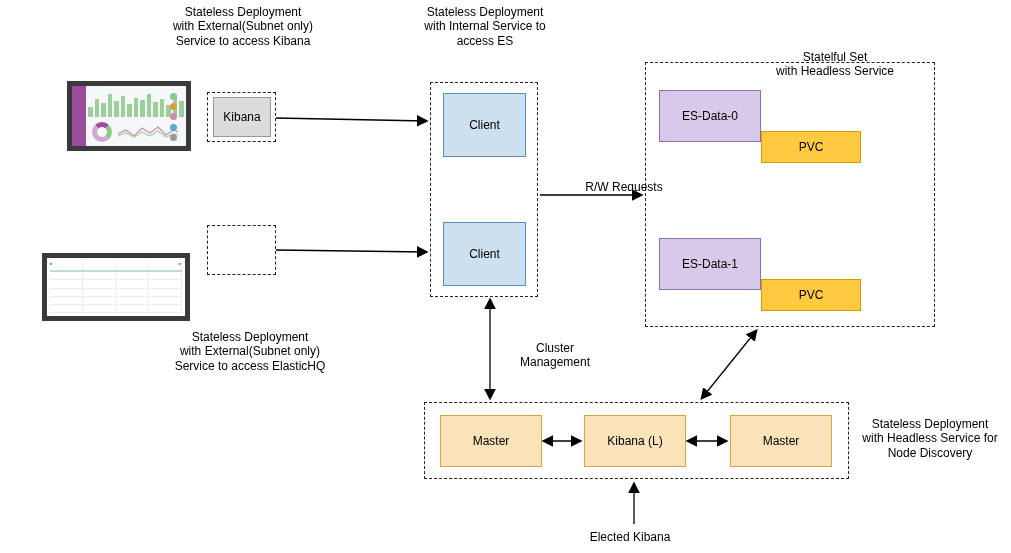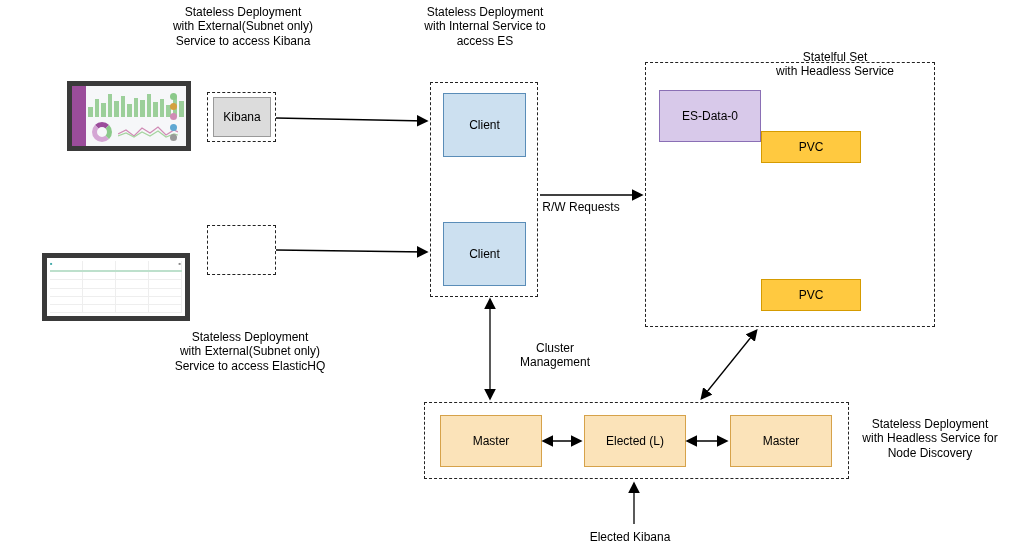--- a/index.html
+++ b/index.html
@@ -118,21 +118,21 @@
 </head>
 <body>
 
 <div class="canvas">
 
   <div class="label" style="left:148px; top:5px; width:190px;">Stateless Deployment<br>with External(Subnet only)<br>Service to access Kibana</div>
   <div class="label" style="left:400px; top:5px; width:170px;">Stateless Deployment<br>with Internal Service to<br>access ES</div>
   <div class="label" style="left:750px; top:18px; width:170px;margin-top:32px;">Statelful Set<br>with Headless Service</div>
   <div class="label" style="left:150px; top:330px; width:200px;">Stateless Deployment<br>with External(Subnet only)<br>Service to access ElasticHQ</div>
   <div class="label" style="left:855px; top:417px; width:150px;">Stateless Deployment<br>with Headless Service for<br>Node Discovery</div>
-  <div class="label" style="left:521px; top:180px; width:120px;margin-top:20px;">R/W Requests</div>
+  <div class="label" style="left:564px; top:180px; width:120px;">R/W Requests</div>
   <div class="label" style="left:505px; top:341px; width:100px;text-align:center;">Cluster<br>Management</div>
   <div class="label" style="left:570px; top:530px; width:120px;">Elected Kibana</div>
 
   <div class="dashed" style="left:207px; top:92px; width:69px; height:50px;"></div>
   <div class="dashed" style="left:207px; top:225px; width:69px; height:50px;"></div>
   <div class="dashed" style="left:430px; top:82px; width:108px; height:215px;"></div>
   <div class="dashed" style="left:645px; top:62px; width:290px; height:265px;"></div>
   <div class="dashed" style="left:424px; top:402px; width:425px; height:77px;"></div>
 
   <div class="screenshot" style="left:67px; top:81px; width:124px; height:70px;">
@@ -221,28 +221,31 @@
   </div>
   <div class="box" style="left:443px; top:222px; width:83px; height:64px; background:#cce0f0; border-color:#5a8db8;">
     <span>Client</span>
   </div>
   <div class="box" style="left:659px; top:90px; width:102px; height:52px; background:#d8c9ea; border-color:#8a6fb5;">
     <span>ES-Data-0</span>
   </div>
   <div class="box" style="left:761px; top:131px; width:100px; height:32px; background:#ffc940; border-color:#d59b00;">
     <span>PVC</span>
   </div>
+  <div class="box" style="left:659px; top:238px; width:102px; height:52px; background:#d8c9ea; border-color:#8a6fb5;">
+    <span>ES-Data-1</span>
+  </div>
   <div class="box" style="left:761px; top:279px; width:100px; height:32px; background:#ffc940; border-color:#d59b00;">
     <span>PVC</span>
   </div>
   <div class="box" style="left:440px; top:415px; width:102px; height:52px; background:#fbe3b9; border-color:#d6a24a;">
     <span>Master</span>
   </div>
   <div class="box" style="left:584px; top:415px; width:102px; height:52px; background:#fbe3b9; border-color:#d6a24a;">
-    <span>Elected (L)</span>
+    <span>Kibana (L)</span>
   </div>
   <div class="box" style="left:730px; top:415px; width:102px; height:52px; background:#fbe3b9; border-color:#d6a24a;">
     <span>Master</span>
   </div>
 
   <svg class="conn">
     <defs>
       <marker id="ah" markerWidth="9" markerHeight="9" refX="7" refY="4.5" orient="auto">
         <path d="M0,0 L9,4.5 L0,9 z" fill="#000"></path>
       </marker>

